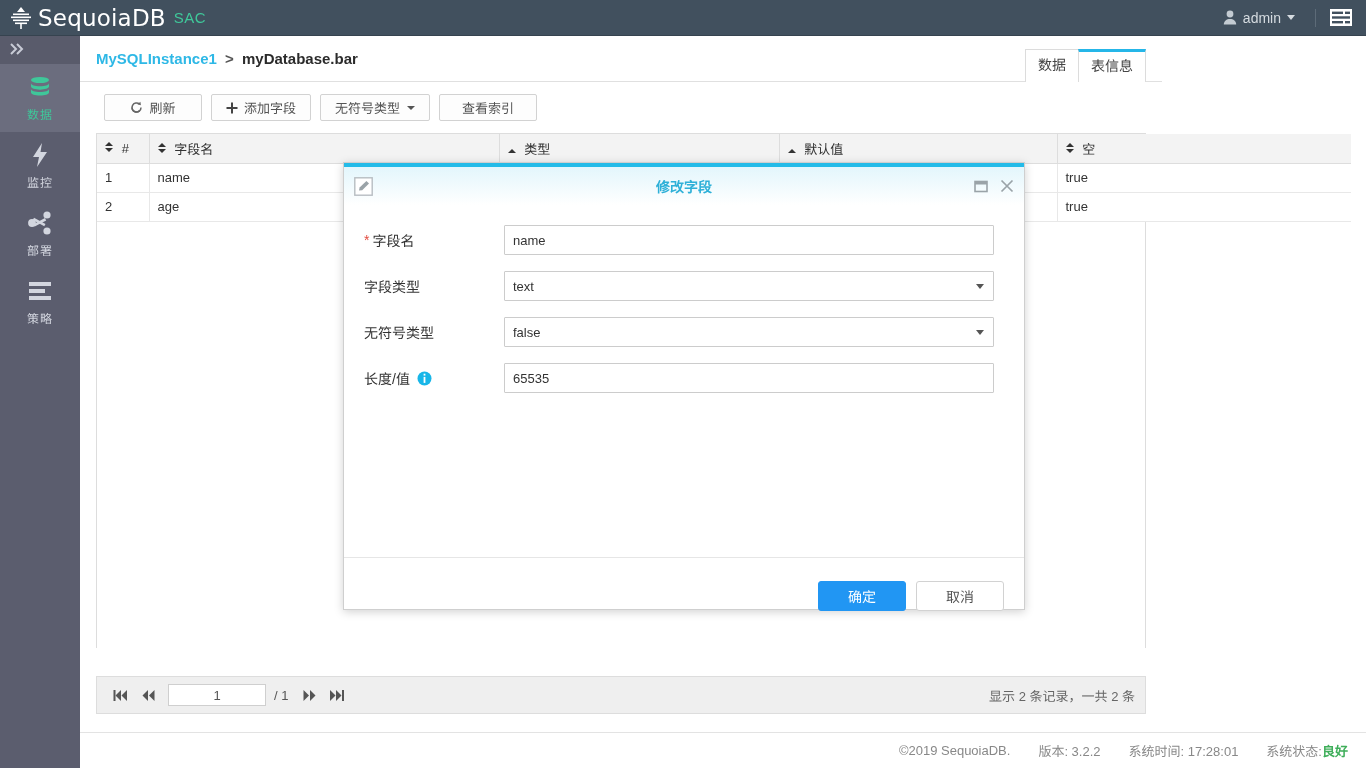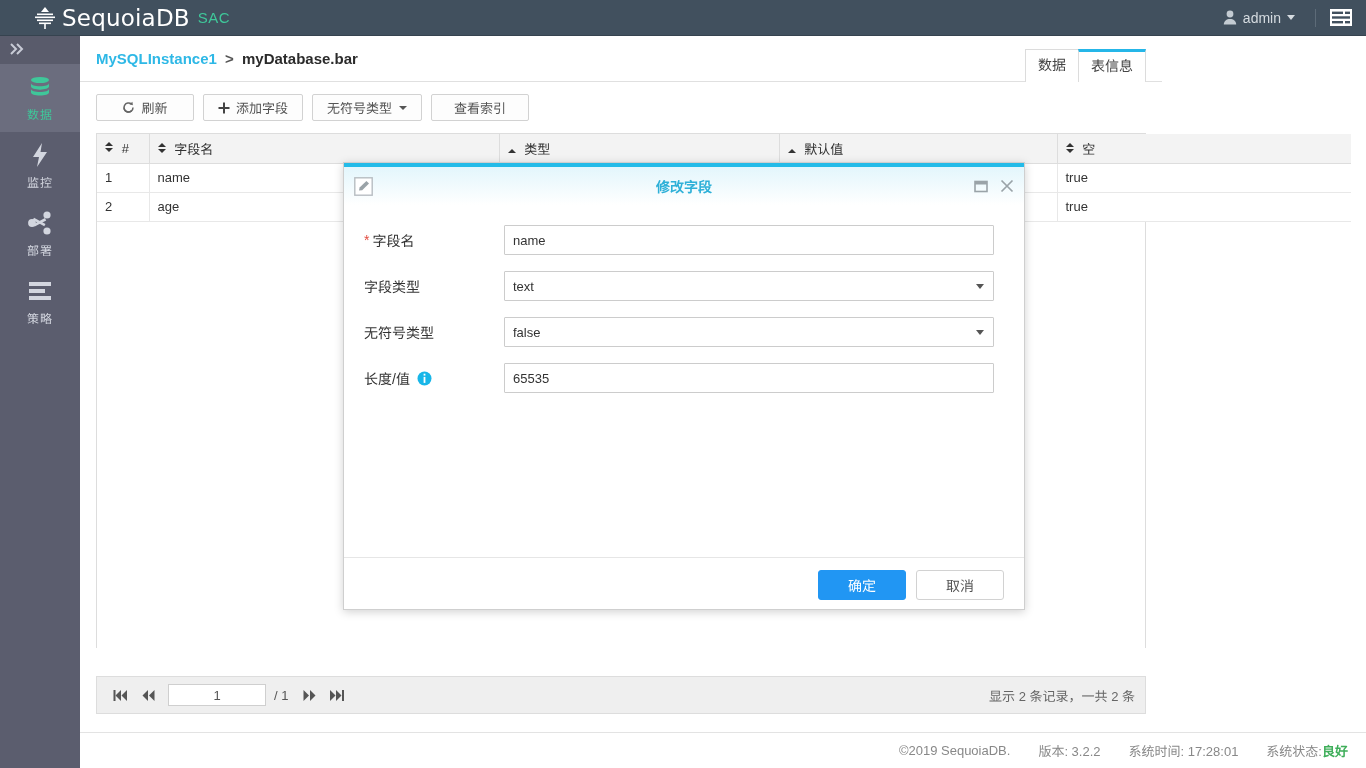--- a/index.html
+++ b/index.html
@@ -15,21 +15,21 @@
   }
   #app { position: relative; width: 1366px; height: 768px; }
 
   
   .topbar {
     position: absolute; left: 0; top: 0; width: 1366px; height: 36px;
     background: #41505e;
     display: flex; align-items: center;
     border-bottom: 1px solid #36434f;
   }
-  .brand { display: flex; align-items: center; padding-left: 32px; }
+  .brand { display: flex; align-items: center; padding-left: 8px; }
   .brand-logo { width: 26px; height: 26px; margin-right: 4px; }
   .brand-name {
     font-size: 23px; color: #ffffff; letter-spacing: .2px;
     font-family: "DejaVu Sans", sans-serif; font-weight: 400;
   }
   .brand-sac {
     font-size: 15px; color: #3fc79a; margin-left: 8px; letter-spacing: .5px;
   }
   .topbar-right {
     margin-left: auto; display: flex; align-items: center;
@@ -86,21 +86,21 @@
     min-width: 54px; height: 33px; line-height: 31px; text-align: center;
     padding: 0 12px; font-size: 14px; color: #444; cursor: pointer;
     border: 1px solid #dcdcdc; border-bottom: none; background: #fff;
     margin-left: -1px;
   }
   .tab.active {
     border-top: 3px solid #25b6e8; line-height: 29px;
     background: #fff; position: relative; z-index: 2;
   }
 
-  .toolbar { padding: 12px 16px 0 16px; display: flex; gap: 9px; }
+  .toolbar { padding: 12px 16px 0 24px; display: flex; gap: 9px; }
   .btn {
     height: 27px; min-width: 98px; padding: 0 14px;
     background: #fdfdfd; border: 1px solid #d2d2d2; border-radius: 2px;
     font-size: 13px; color: #555; cursor: pointer;
     display: inline-flex; align-items: center; justify-content: center;
     font-family: "Liberation Sans", sans-serif;
   }
   .btn .bico { margin-right: 6px; display: inline-flex; align-items: center; }
   .btn .bcaret {
     margin-left: 7px; border-left: 4px solid transparent;
@@ -198,21 +198,21 @@
   .select-ctl { position: relative; flex: 1; }
   .select-ctl .form-ctl { width: 100%; }
   .select-caret {
     position: absolute; right: 10px; top: 50%; margin-top: -2px;
     width: 0; height: 0; border-left: 4px solid transparent;
     border-right: 4px solid transparent; border-top: 5px solid #555;
     pointer-events: none;
   }
   .modal-foot {
     height: 54px; border-top: 1px solid #e6e6e6;
-    display: flex; align-items: center; justify-content: flex-end;
+    display: flex; align-items: flex-end; justify-content: flex-end;
     padding-right: 20px; gap: 10px;
   }
   .mbtn {
     height: 30px; min-width: 88px; font-size: 14px; border-radius: 3px;
     cursor: pointer; display: inline-flex; align-items: center;
     justify-content: center; font-family: "Liberation Sans", sans-serif;
   }
   .mbtn.primary { background: #2196f3; border: 1px solid #2196f3; color: #fff; }
   .mbtn.ghost { background: #fff; border: 1px solid #d2d2d2; color: #555; }
 </style>

